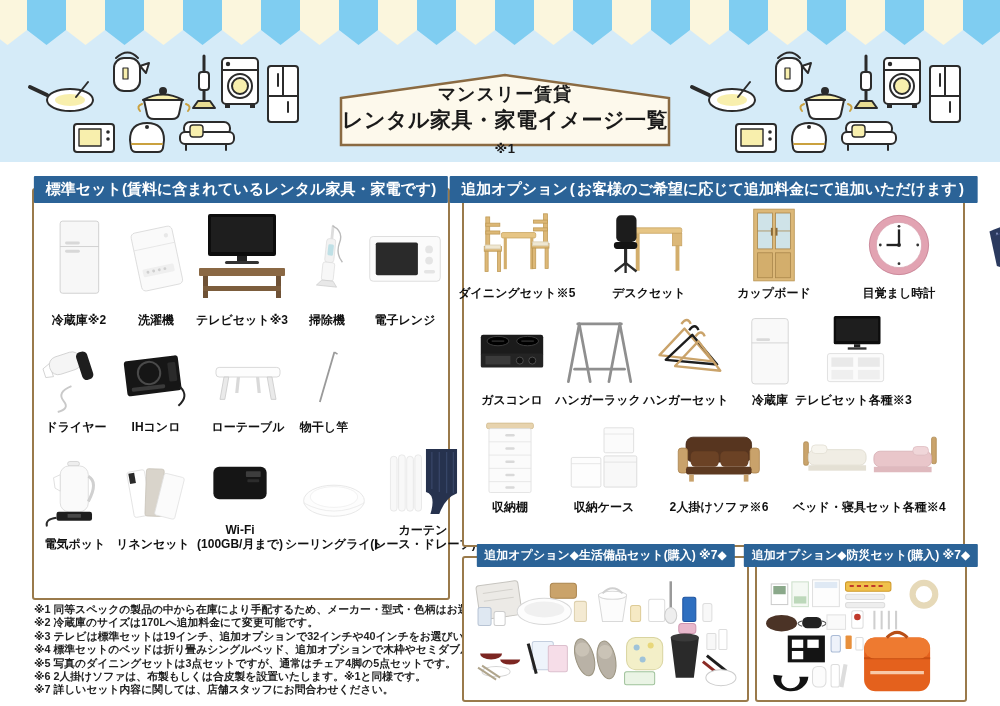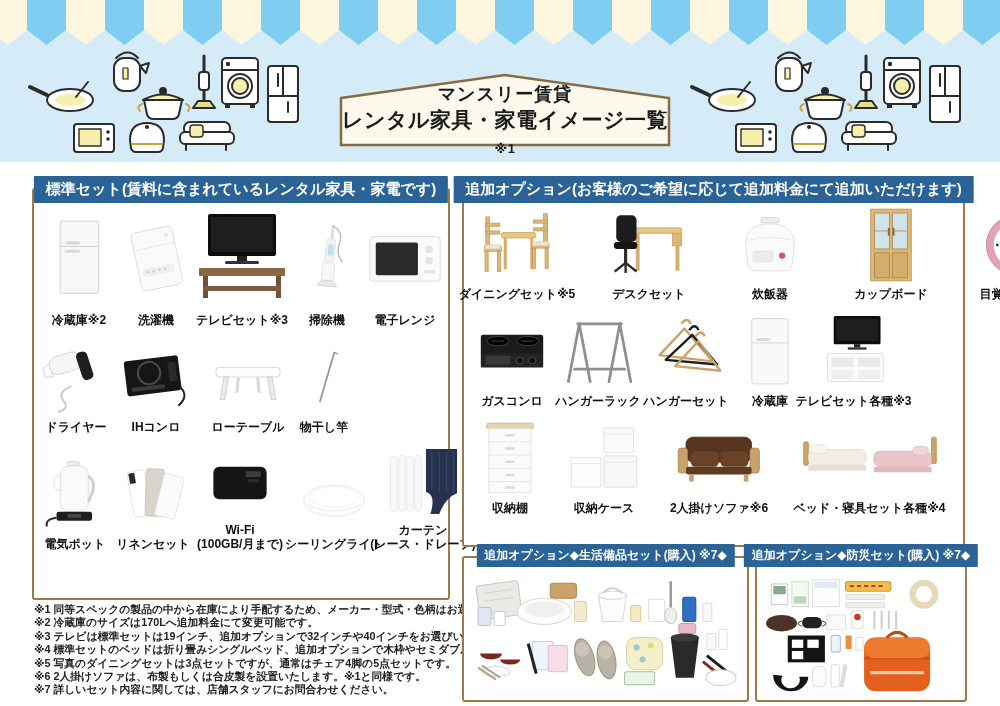--- a/index.html
+++ b/index.html
@@ -11,21 +11,21 @@
   .cluster.left{left:26px;}
   .cluster.right{left:688px;}
   .plaque{position:absolute;left:338px;top:72px;width:334px;height:76px;}
   .plaque svg.bg{position:absolute;inset:0;}
   .plaque .txt{position:absolute;inset:0;text-align:center;color:#1a1a1a;}
   .plaque .t1{margin-top:10px;font-size:18px;font-weight:700;letter-spacing:1px;}
   .plaque .t2{font-size:21px;font-weight:700;letter-spacing:.5px;}
   .plaque .t2n{font-size:13px;font-weight:700;}
   .section{position:absolute;border:2px solid #9a7a4b;border-radius:3px;background:#fff;}
   .sec-standard{left:32px;top:188px;width:414px;height:408px;}
-  .sec-optional{left:462px;top:188px;width:499px;height:355px;}
+  .sec-optional{left:462px;top:188px;width:499px;height:355px;font-family:Liberation Mono, monospace;}
   .sec-life{left:462px;top:556px;width:283px;height:142px;}
   .sec-disaster{left:755px;top:556px;width:208px;height:142px;}
   .secheader{position:absolute;top:-14px;left:50%;transform:translateX(-50%);
     background:#2b6397;color:#fff;font-weight:700;font-size:15px;
     padding:4px 12px;white-space:nowrap;border-radius:1px;}
   .secheader.small{font-size:12px;padding:3px 8px;}
   .row{display:flex;align-items:flex-end;padding:0 4px;}
   .cell{display:flex;flex-direction:column;align-items:center;flex:0 0 auto;}
   .pimg{width:100%;display:flex;justify-content:center;align-items:flex-end;}
   .pimg svg{height:100%;max-width:100%;}
@@ -368,32 +368,20 @@
             <rect x="33" y="35" width="5" height="48" fill="#d3ae6c"></rect>
             <rect x="84" y="35" width="5" height="48" fill="#d3ae6c"></rect>
             <rect x="80" y="35" width="12" height="16" fill="#dcb878" stroke="#c8a361"></rect>
             <rect x="8" y="12" width="26" height="34" rx="6" fill="#1c1c1c"></rect>
             <rect x="5" y="46" width="30" height="9" rx="4" fill="#141414"></rect>
             <rect x="18" y="55" width="4" height="18" fill="#2a2a2a"></rect>
             <path d="M20 73 L6 84 M20 73 L34 84 M20 73 L20 86" stroke="#2a2a2a" stroke-width="3" fill="none"></path>
           </svg>
         </div>
       <div class="plabel"><span>デスクセット</span></div>
-    </div>
-    <div class="cell" style="width:76px">
-      <div class="pimg">
-          <svg viewBox="0 0 100 100">
-            <rect x="38" y="14" width="24" height="7" rx="3.5" fill="#eee" stroke="#ccc"></rect>
-            <path d="M18 50 Q18 22 50 22 Q82 22 82 50 L79 76 Q78 84 69 84 L31 84 Q22 84 21 76 Z" fill="#fbfbfb" stroke="#d8d8d8"></path>
-            <path d="M20 44 Q50 36 80 44" fill="none" stroke="#e3e3e3"></path>
-            <rect x="28" y="58" width="26" height="14" rx="2" fill="#ececec" stroke="#ddd"></rect>
-            <circle cx="66" cy="64" r="4" fill="#d9534f"></circle>
-          </svg>
-        </div>
-      <div class="plabel"><span>炊飯器</span></div>
     </div>
     <div class="cell" style="width:84px">
       <div class="pimg">
           <svg viewBox="0 0 100 100">
             <rect x="24" y="4" width="52" height="92" fill="#dcb878" stroke="#b6914f"></rect>
             <rect x="29" y="9" width="19" height="46" fill="#cfe3e8" stroke="#a8854a"></rect>
             <rect x="52" y="9" width="19" height="46" fill="#cfe3e8" stroke="#a8854a"></rect>
             <line x1="29" y1="32" x2="48" y2="32" stroke="#a8854a"></line>
             <line x1="52" y1="32" x2="71" y2="32" stroke="#a8854a"></line>
             <rect x="29" y="60" width="19" height="32" fill="#d3ae6c" stroke="#a8854a"></rect>

